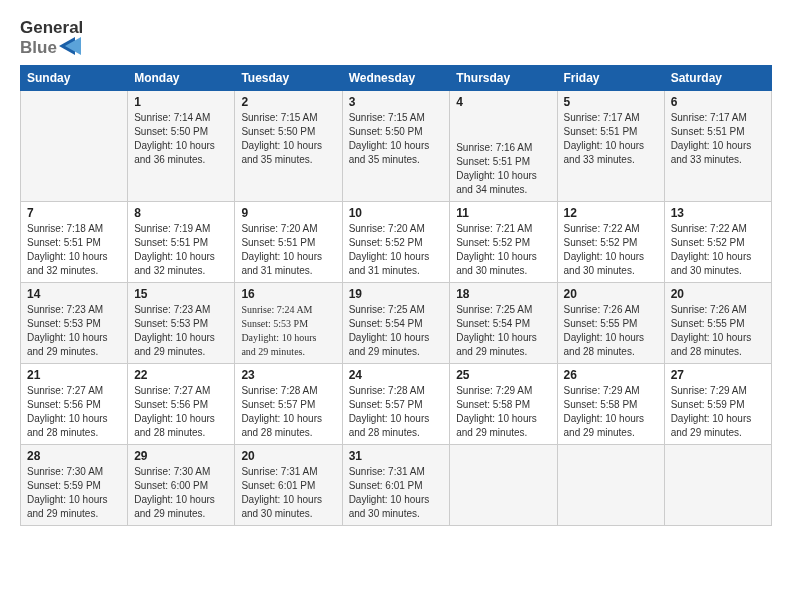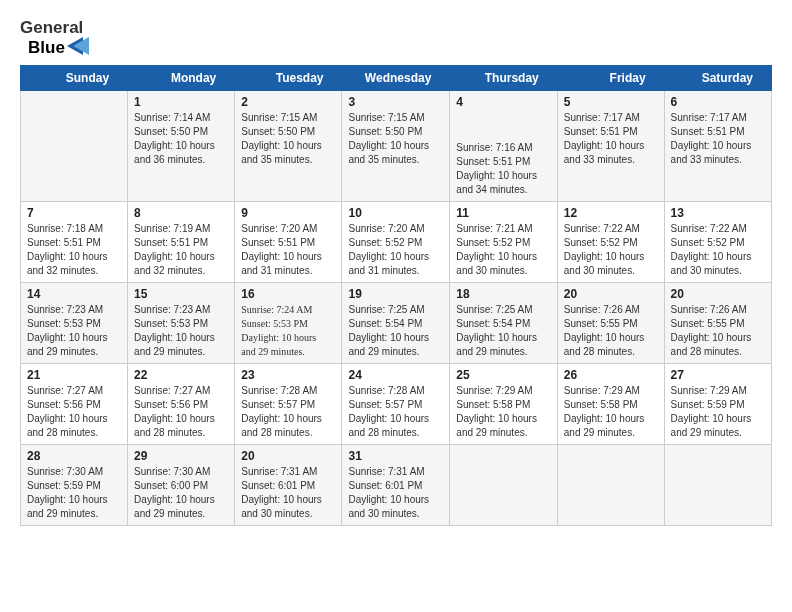--- a/index.html
+++ b/index.html
@@ -39,22 +39,22 @@
       color: #555;
     }
     table {
       width: 100%;
       border-collapse: collapse;
       font-size: 11px;
     }
     thead tr th {
       background-color: #1a5fa8;
       color: #fff;
-      text-align: right;
-      padding: 5px 18px;
+      text-align: left;
+      padding: 5px 6px;
       font-size: 12px;
       font-weight: bold;
       border: 1px solid #1a5fa8;
     }
     tbody tr td {
       border: 1px solid #ccc;
       padding: 4px 6px;
       vertical-align: top;
       width: 108px;
       min-height: 70px;
@@ -80,21 +80,21 @@
   </style>
 </head>
 <body>
 
 <div class="container">
   <div class="header">
     <div class="logo">
     <div style="display:flex;align-items:center;gap:0;">
       <div style="display:flex;flex-direction:column;line-height:1.15;">
         <span style="font-size:17px;font-weight:bold;color:#333;">General</span>
-        <span style="font-size:17px;font-weight:bold;color:#000000;display:flex;align-items:center;margin-left:8px;">Blue
+        <span style="font-size:17px;font-weight:bold;color:#737373;display:flex;align-items:center;">Blue
           <svg width="22" height="18" viewBox="0 0 22 18" style="margin-left:2px;margin-top:-2px;">
             <polygon points="0,9 16,0 16,18" fill="#1a5fa8"></polygon>
             <polygon points="6,9 22,0 22,18" fill="#5ba3d9"></polygon>
           </svg>
         </span>
       </div>
     </div>
   </div>
     <div class="title-block">
       <div class="month-title"></div>

